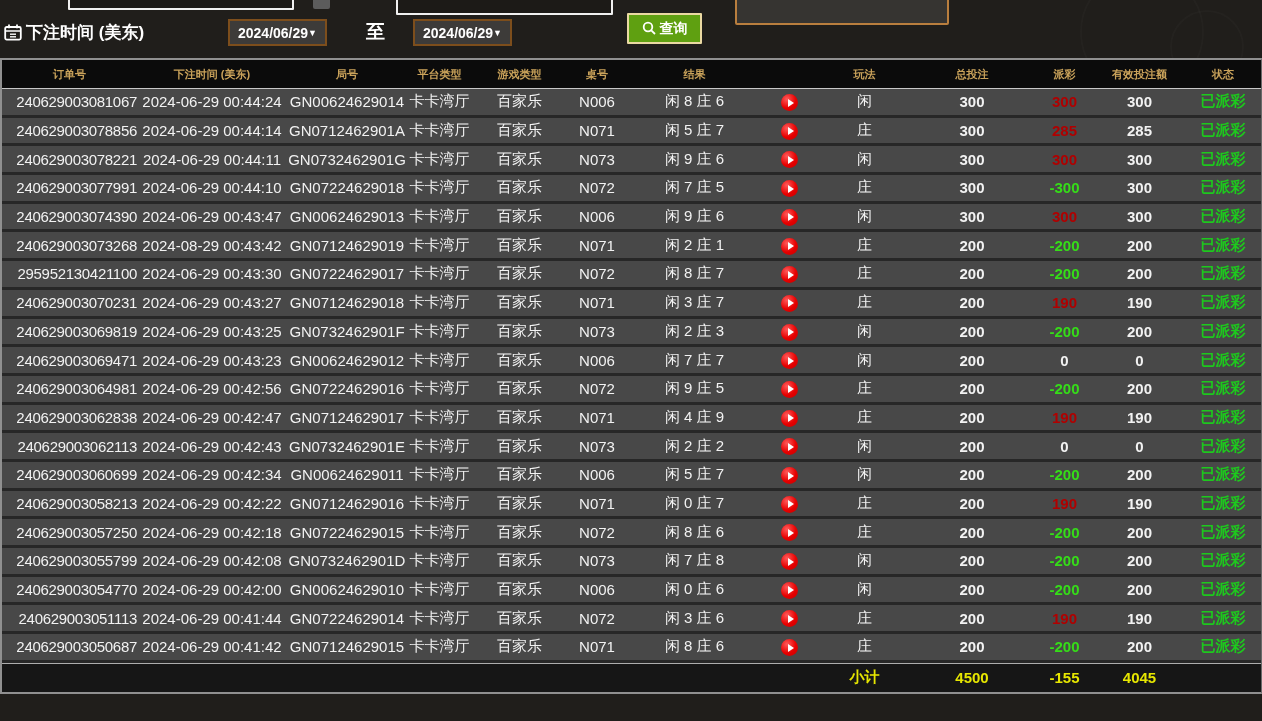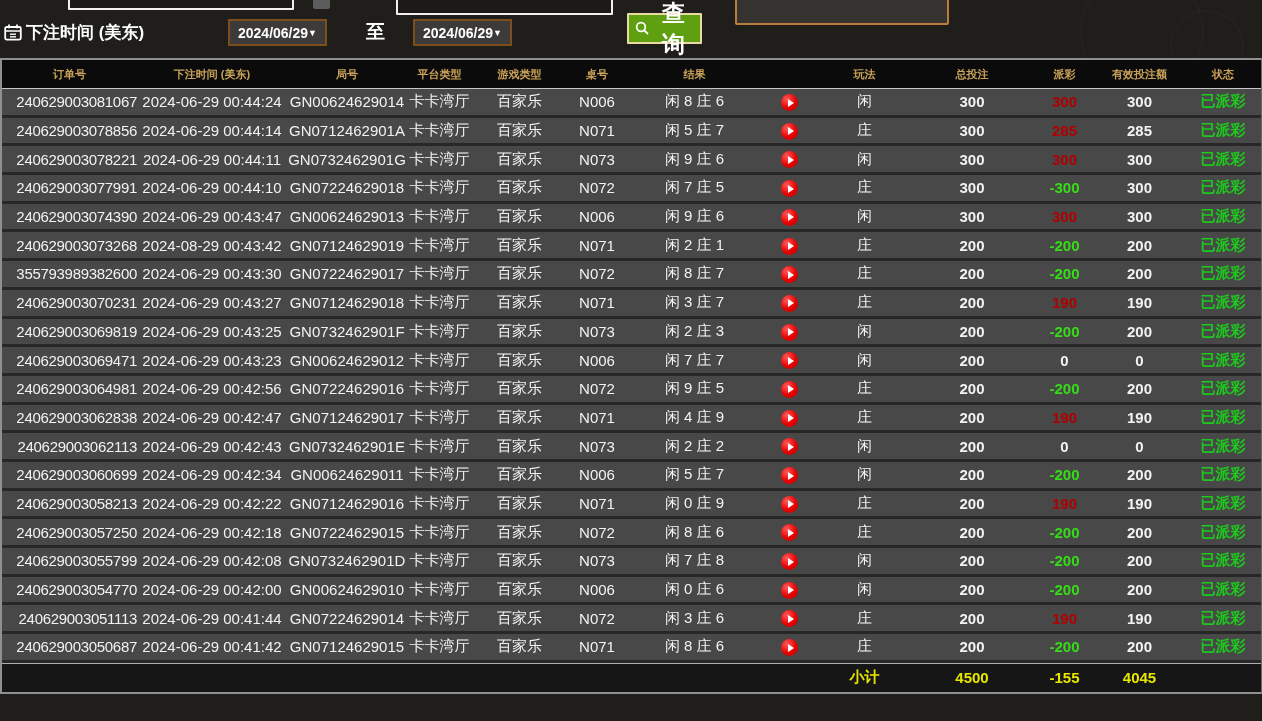--- a/index.html
+++ b/index.html
@@ -27,21 +27,21 @@
     background:#3d3b39;border:2px solid var(--date-border,#7d4e1c);
     color:#fff;font-size:14px;font-weight:bold;
     display:flex;align-items:center;justify-content:center;cursor:pointer;
   }
   .date-from{left:228px;} .date-to-sel{left:413px;}
   .caret{font-size:9px;line-height:1;position:relative;top:1px;}
   .to-label{position:absolute;left:366px;top:19px;font-size:19px;font-weight:bold;color:#fff;}
   .query-btn{
     position:absolute;left:627px;top:13px;width:75px;height:31px;box-sizing:border-box;
     background:var(--query-green,#5fa011);border:2px solid #ead9a2;border-radius:1px;
-    color:#fff;font-size:23px;font-weight:bold;
+    color:#fff;font-size:14px;font-weight:bold;
     display:flex;align-items:center;justify-content:center;gap:3px;cursor:pointer;
   }
 
   
   .bet-table{
     --cols:135px 150px 120px 65px 95px 60px 135px 55px 95px 120px 65px 85px 82px;
     position:absolute;left:0;top:58px;width:1262px;box-sizing:border-box;
     border-top:2px solid var(--table-edge,#909090);
     border-left:2px solid var(--table-edge,#909090);
     border-right:1px solid #6a6a6a;
@@ -260,21 +260,21 @@
               <span class="tri"></span>
             </span>
     </div>
     <div class="cell">庄</div>
     <div class="cell num">200</div>
     <div class="cell num payout neg">-200</div>
     <div class="cell num">200</div>
     <div class="cell status">已派彩</div>
   </div>
         <div class="row">
-    <div class="cell mono-num">355793989382600</div>
+    <div class="cell mono-num">295952130421100</div>
     <div class="cell">2024-06-29 00:43:30</div>
     <div class="cell">GN07224629017</div>
     <div class="cell">卡卡湾厅</div>
     <div class="cell">百家乐</div>
     <div class="cell">N072</div>
     <div class="cell">闲 8 庄 7</div>
     <div class="cell">
       <span class="play-btn">
               <span class="tri"></span>
             </span>
@@ -418,21 +418,21 @@
     <div class="cell num">200</div>
     <div class="cell status">已派彩</div>
   </div>
         <div class="row">
     <div class="cell mono-num">240629003058213</div>
     <div class="cell">2024-06-29 00:42:22</div>
     <div class="cell">GN07124629016</div>
     <div class="cell">卡卡湾厅</div>
     <div class="cell">百家乐</div>
     <div class="cell">N071</div>
-    <div class="cell">闲 0 庄 9</div>
+    <div class="cell">闲 0 庄 7</div>
     <div class="cell">
       <span class="play-btn">
               <span class="tri"></span>
             </span>
     </div>
     <div class="cell">庄</div>
     <div class="cell num">200</div>
     <div class="cell num payout pos">190</div>
     <div class="cell num">190</div>
     <div class="cell status">已派彩</div>

